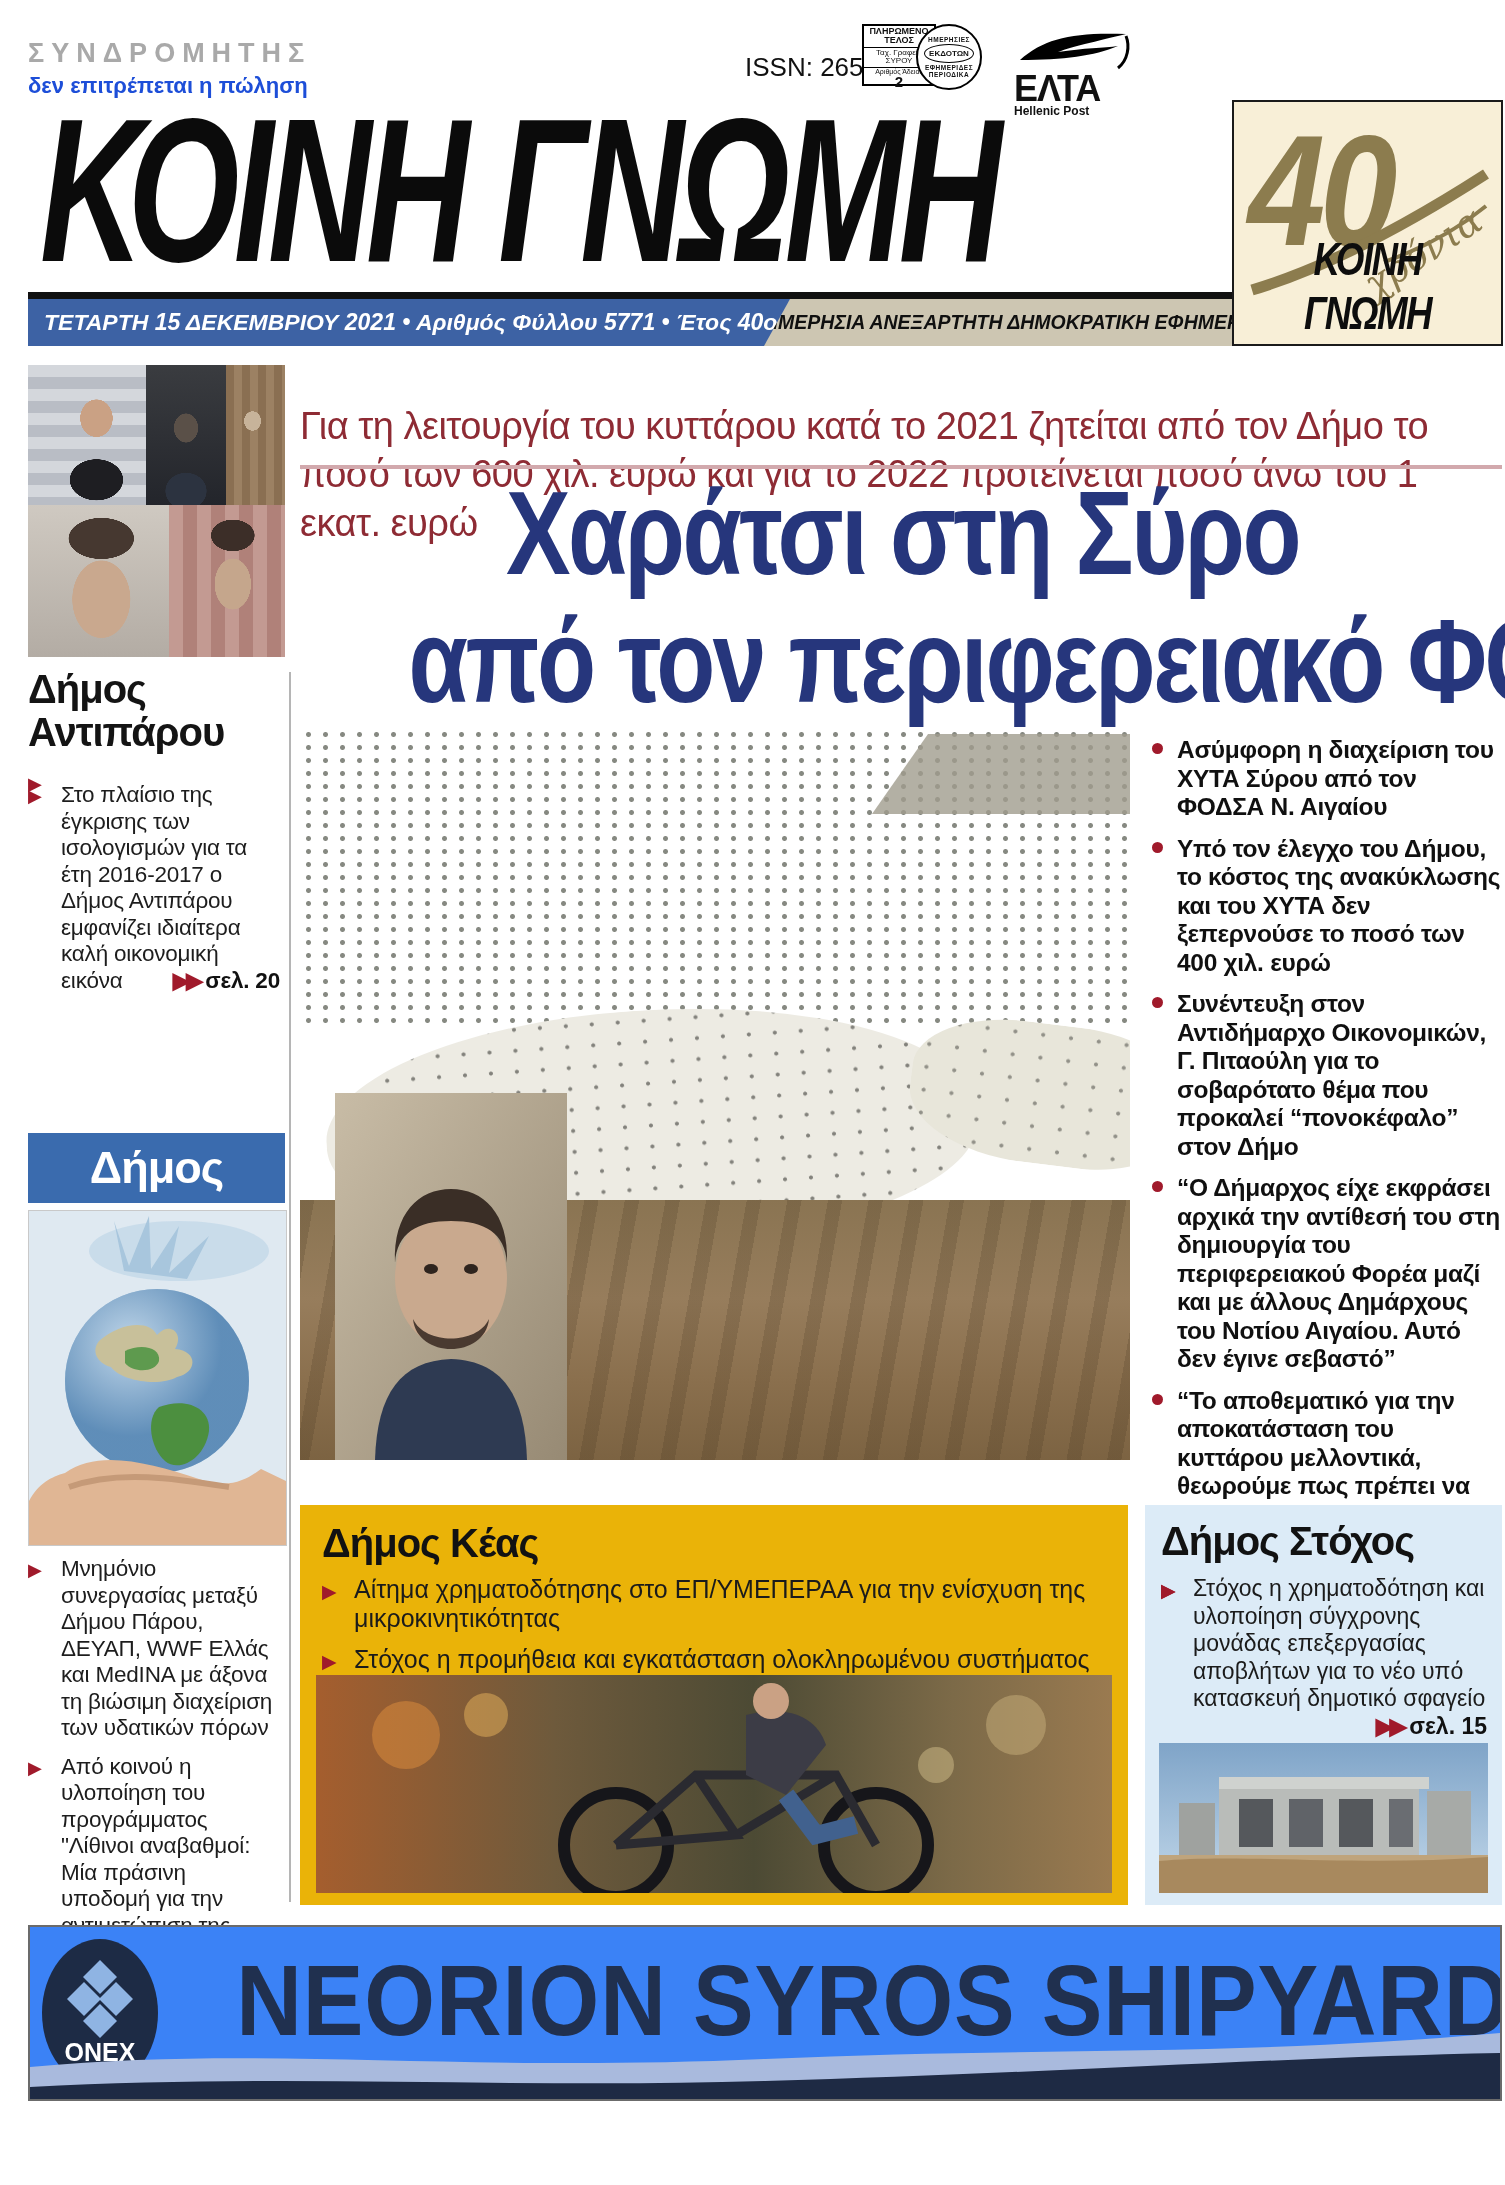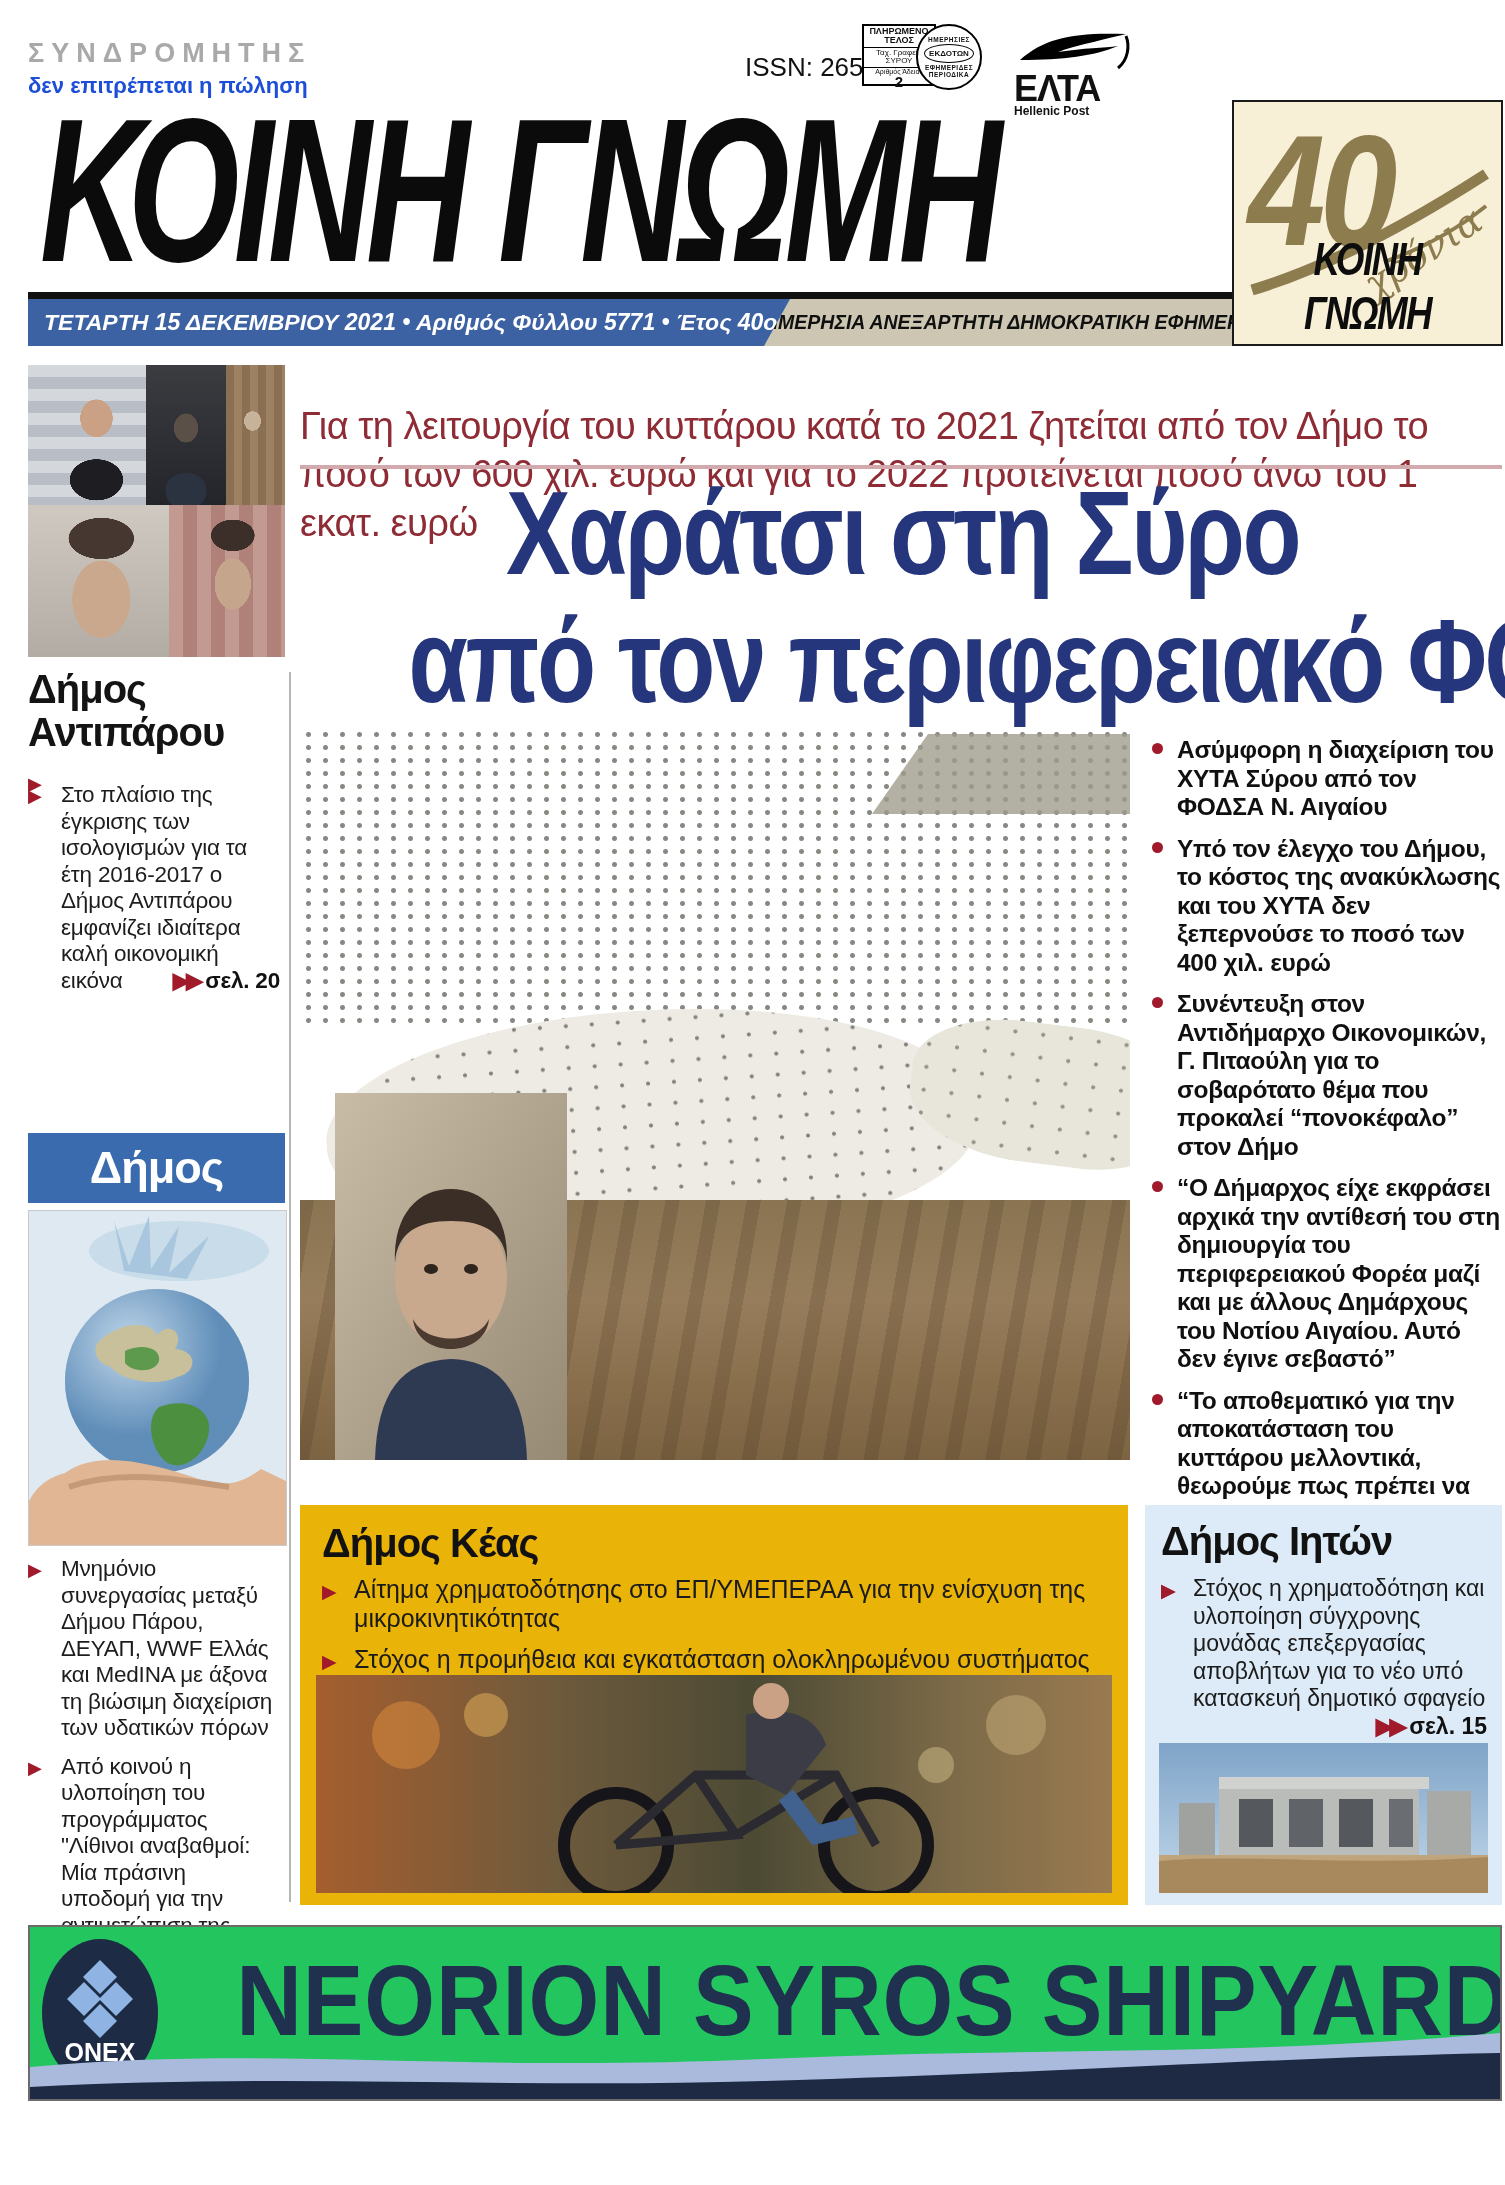--- a/index.html
+++ b/index.html
@@ -85,21 +85,21 @@
 
   
   .keas-box{background:#eab308;}
   .ietes-box{background:#dcebf7;}
   .box-title{font-size:40px;font-weight:800;letter-spacing:-1px;color:#121212;}
   .bb{position:relative;padding-left:32px;margin-top:12px;font-size:25px;line-height:29px;font-weight:500;color:#1b1b1b;}
   .bb-s{font-size:23px;line-height:27.5px;}
   .bb .arr{position:absolute;left:0;top:2px;color:#a01a2b;font-size:19px;}
 
   
-  .footer-ad{background:#22c55e;border:2px solid #6b6b6b;overflow:hidden;}
+  .footer-ad{background:#3b82f6;border:2px solid #6b6b6b;overflow:hidden;}
   .onex{position:absolute;left:12px;top:12px;width:116px;height:148px;background:#1d2b45;border-radius:50%;}
   .onex .dia{position:absolute;width:24px;height:24px;background:#8fb4e3;transform:rotate(45deg);}
   .onex .label{position:absolute;left:0;right:0;bottom:20px;text-align:center;color:#fff;
         font-size:25px;font-weight:900;letter-spacing:0px;}
   .neorion{position:absolute;left:140px;right:6px;top:16px;text-align:center;font-size:101px;font-weight:900;
         color:#20304f;letter-spacing:1px;transform:scaleX(.90);transform-origin:center top;white-space:nowrap;}
   .waves{position:absolute;left:0;right:0;bottom:0;height:70px;}
 </style>
 </head>
 <body>
@@ -332,21 +332,21 @@
         <circle cx="560" cy="170" r="52" fill="none" stroke="#16161a" stroke-width="12"></circle>
         <path d="M300 170 L380 100 L520 100 L560 170 M380 100 L420 160 L300 170 M420 160 L520 100" stroke="#2a2a30" stroke-width="9" fill="none"></path>
         <path d="M430 40 C470 30 500 40 510 70 L470 120 L430 100 Z" fill="#3c3c46"></path>
         <path d="M470 120 L500 160 L540 150" stroke="#41618e" stroke-width="18" fill="none"></path>
         <circle cx="455" cy="26" r="18" fill="#caa184"></circle>
       </svg>
     </div>
   </div>
 
   <div class="abs ietes-box" style="left:1145px;top:1505px;width:357px;height:400px;">
-    <div class="abs box-title" style="left:16px;top:14px;">Δήμος Ιητών</div>
+    <div class="abs box-title" style="left:16px;top:14px;">Δήμος Στόχος</div>
     <div class="abs" style="left:16px;top:58px;width:326px;">
       <div class="bb bb-s">
         <span class="arr">▶</span>
       </div>
       <div class="bb bb-s">
         <span class="arr">▶</span>
         <span>Στόχος η χρηματοδότηση και υλοποίηση σύγχρονης μονάδας επεξεργασίας αποβλήτων για το νέο υπό κατασκευή δημοτικό σφαγείο</span>
         <span class="plink">
           <span class="pla">▶▶</span><span>σελ. 15</span>
         </span>

